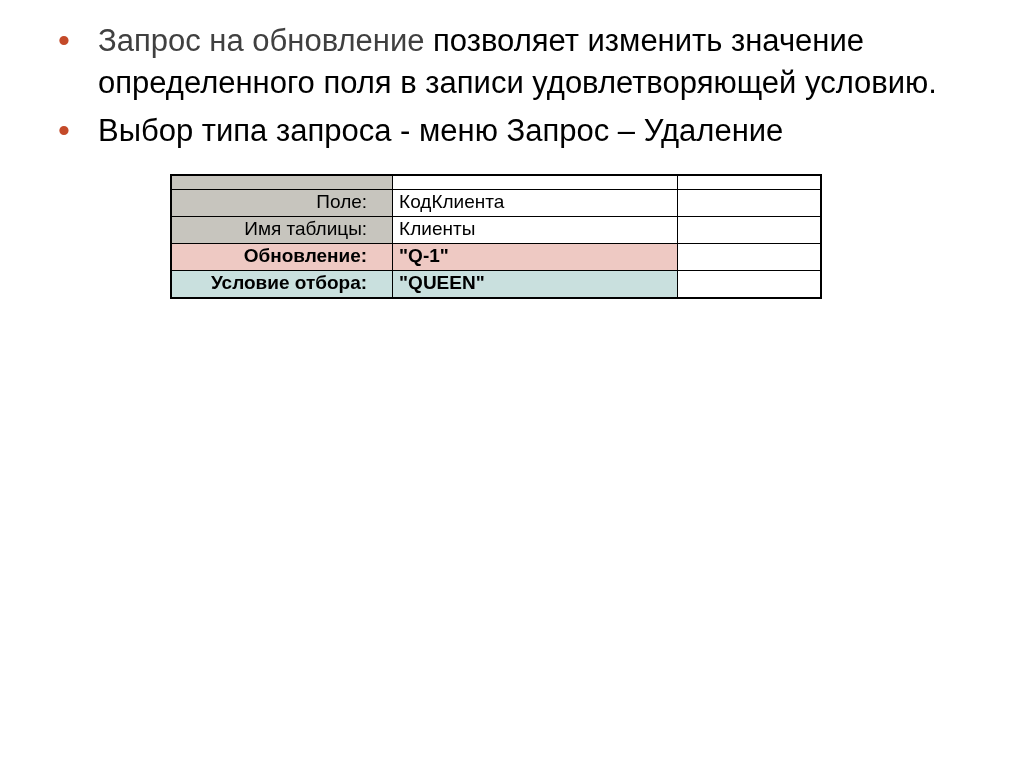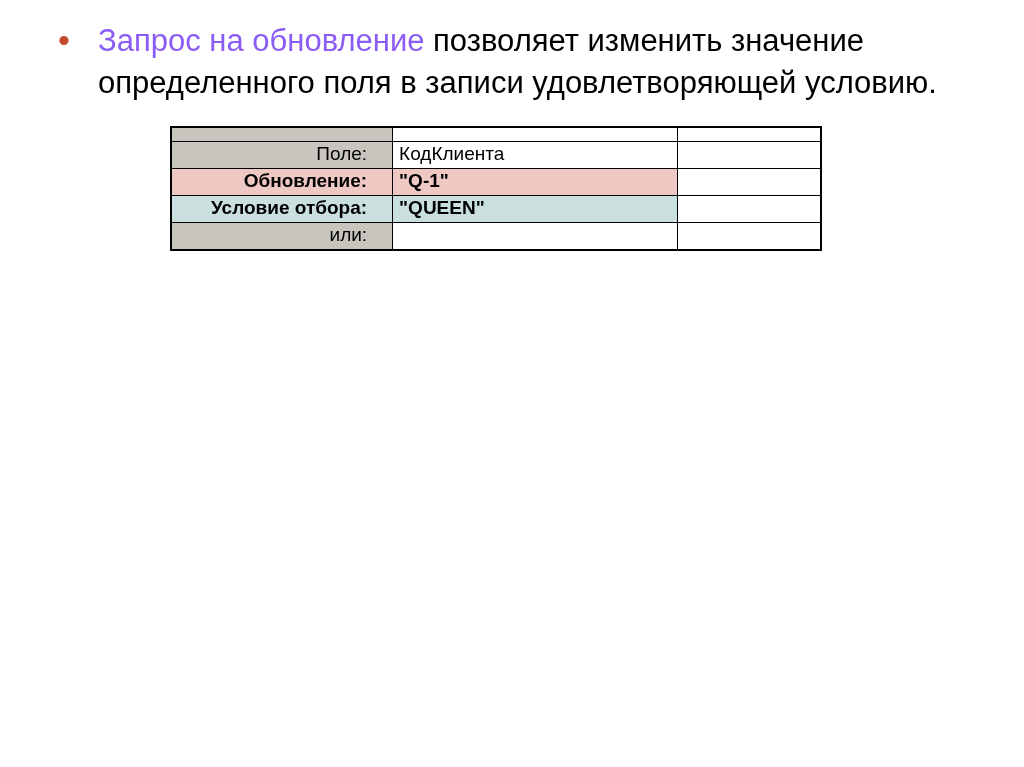--- a/index.html
+++ b/index.html
@@ -31,21 +31,21 @@
   }
   ul.bullets > li::before {
     content: "•";
     position: absolute;
     left: 18px;
     top: 0;
     color: #c44a2a;
     font-size: 34px;
     line-height: 1.2;
   }
-  .hl-red { color: #8b5cf6; }
+  .hl-red { color: #404040; }
 
   
   .qgrid-wrap {
     margin: 22px 0 30px 130px;
     width: 650px;
     border: 1px solid #000;
     background: #c7c5be;          
     font-family: "MS Sans Serif", Tahoma, Arial, sans-serif;
     font-size: 19px;
   }
@@ -84,48 +84,49 @@
 </style>
 </head>
 <body>
 
 <div class="slide">
 
   <ul class="bullets">
     <li>
       <span class="hl-red">Запрос на обновление</span><span> позволяет изменить значение определенного поля в записи удовлетворяющей условию.</span>
     </li>
+    <li>Выбор типа запроса - меню Запрос – Удаление</li>
   </ul>
 
   <div class="qgrid-wrap">
     <table class="qgrid">
       <tbody>
           <tr class="hdr">
         <td class="label"></td>
             <td class="val"></td>
             <td class="val2"></td>
       </tr>
       <tr>
         <td class="label">Поле:</td>
         <td class="val">КодКлиента</td>
         <td class="val2"></td>
       </tr>
+      <tr>
+        <td class="label">Имя таблицы:</td>
+        <td class="val">Клиенты</td>
+        <td class="val2"></td>
+      </tr>
       <tr class="hl-update">
         <td class="label">Обновление:</td>
         <td class="val">"Q-1"</td>
         <td class="val2"></td>
       </tr>
       <tr class="hl-cond">
         <td class="label">Условие отбора:</td>
         <td class="val">"QUEEN"</td>
         <td class="val2"></td>
       </tr>
-      <tr>
-        <td class="label">или:</td>
-        <td class="val"></td>
-        <td class="val2"></td>
-      </tr>
     </tbody>
       </table>
   </div>
 
 
 </div>
 
 </body></html>

